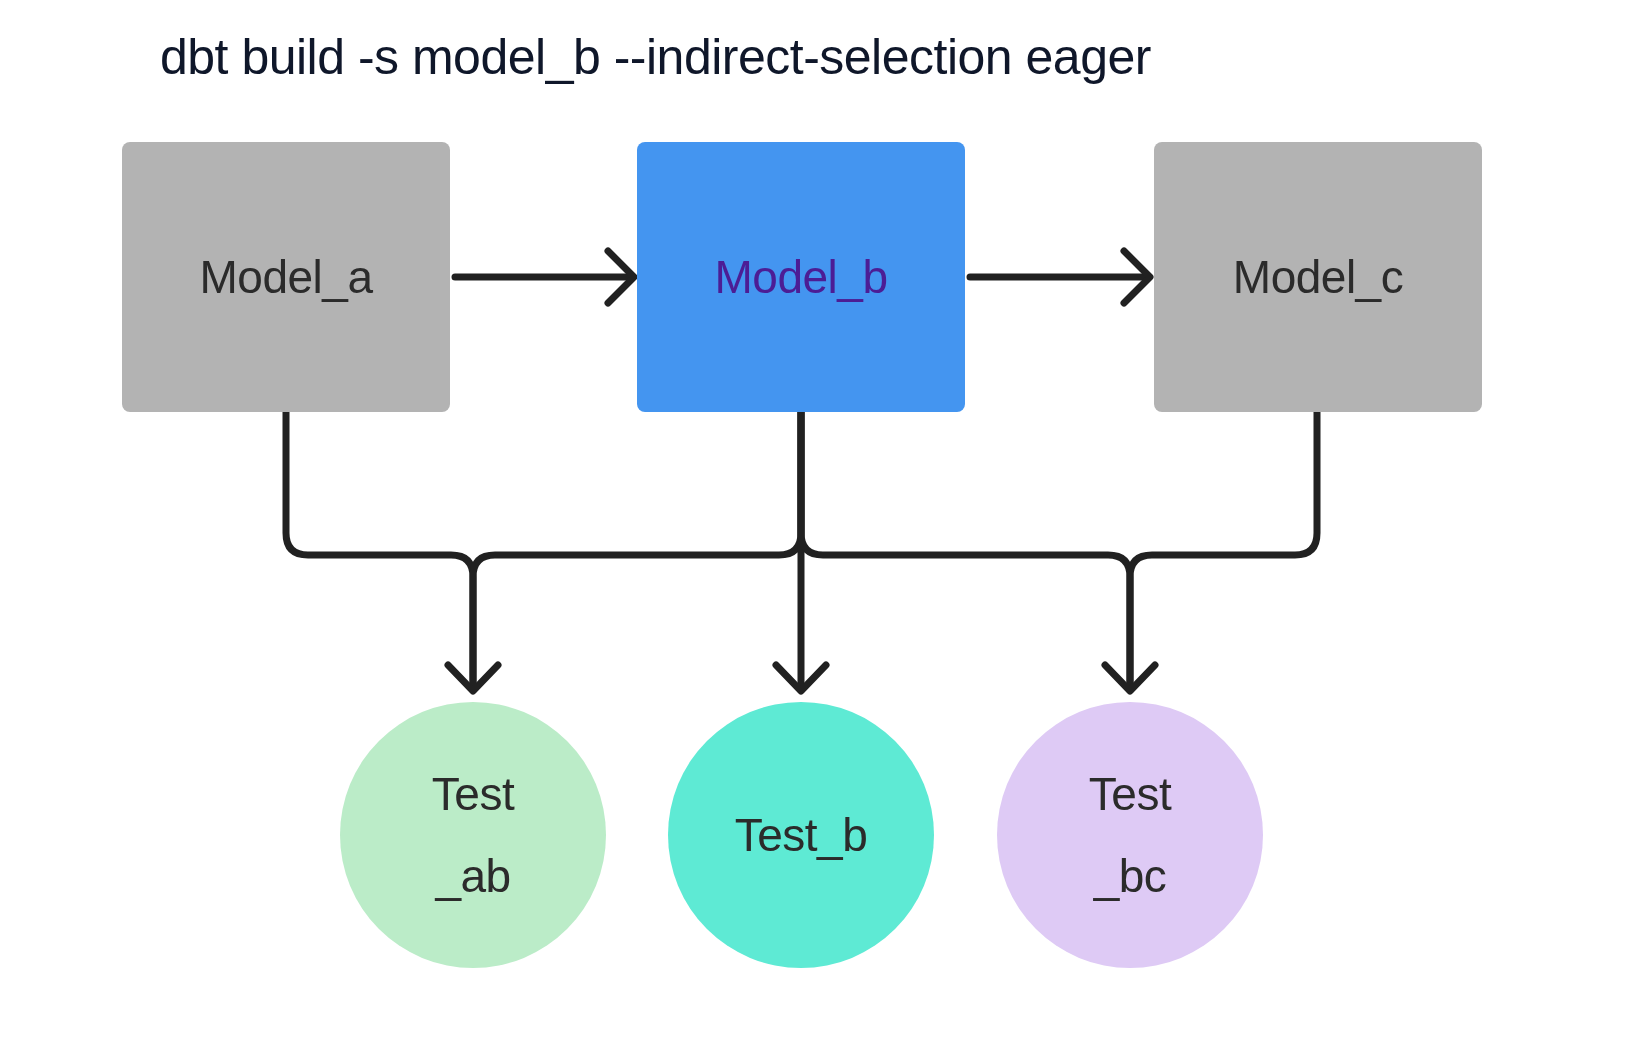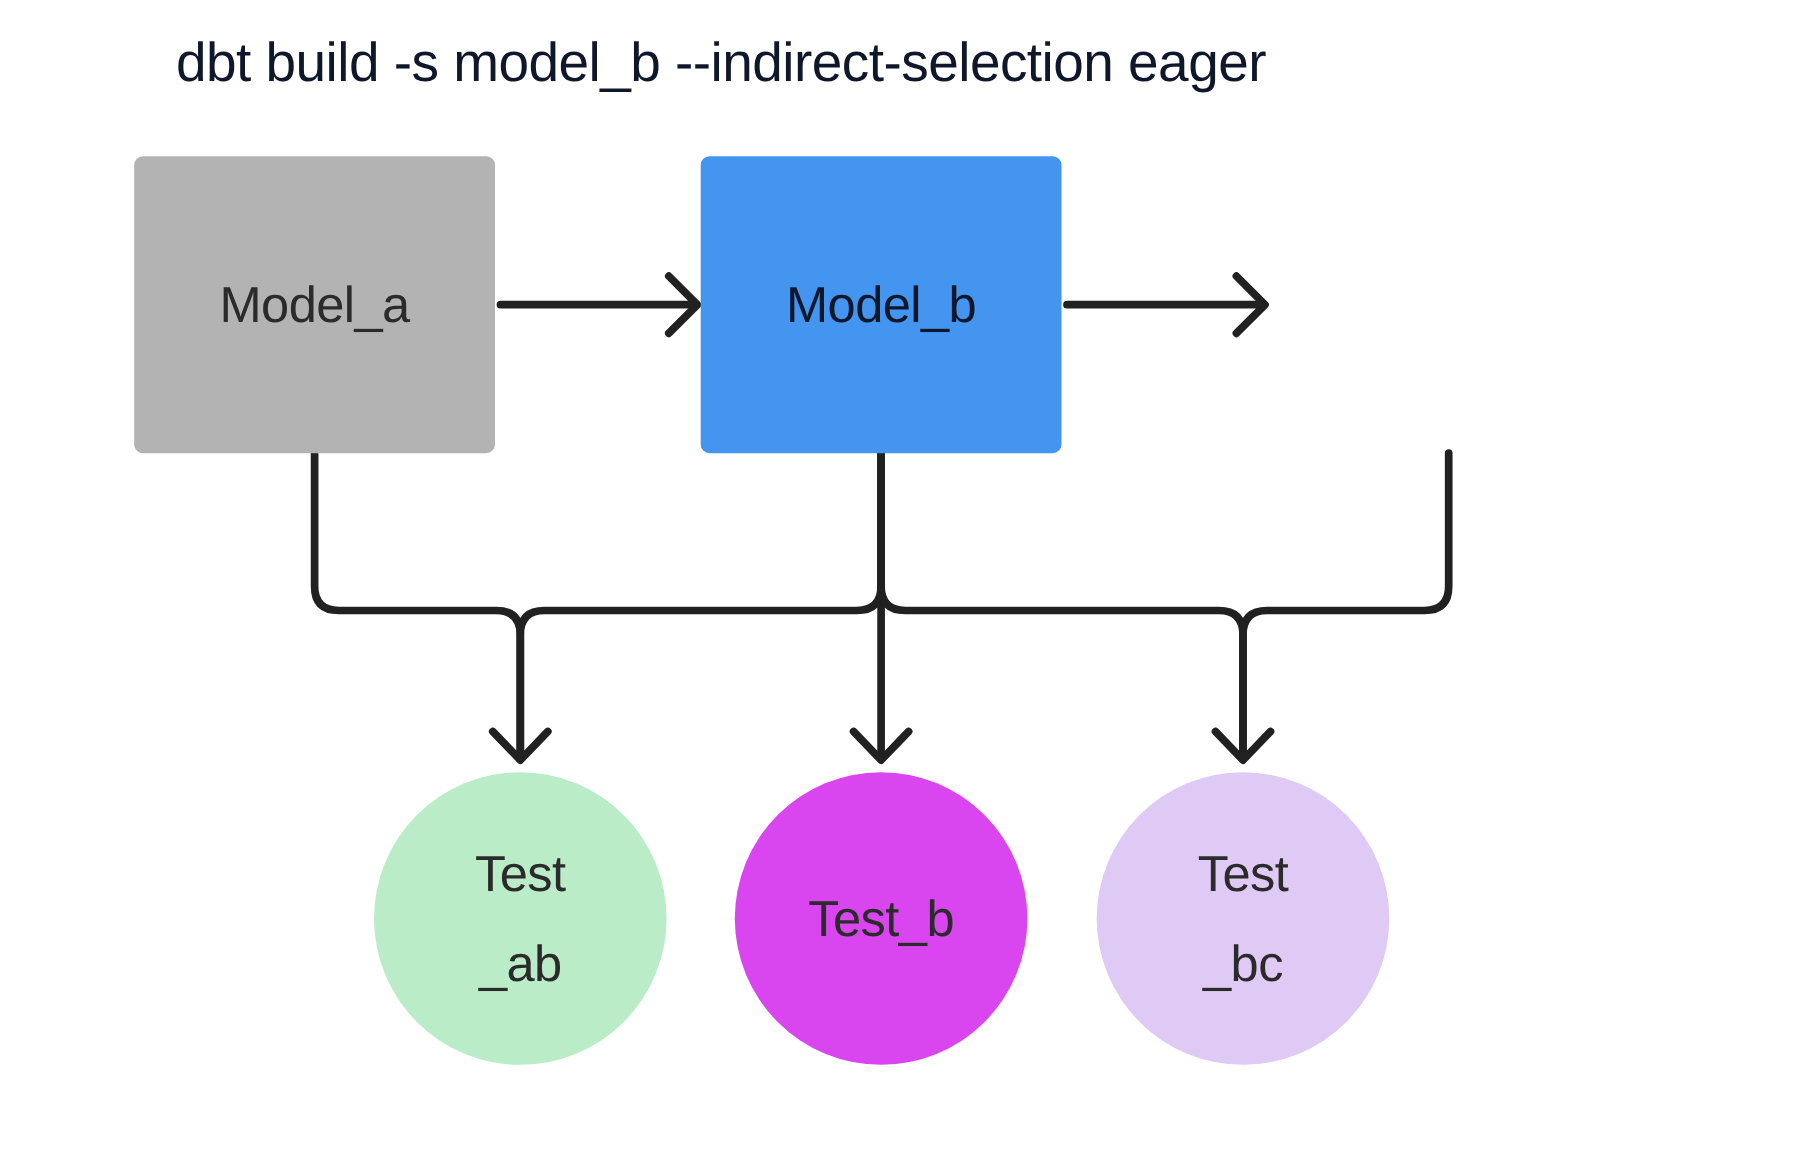--- a/index.html
+++ b/index.html
@@ -105,30 +105,33 @@
     <path d="M 448 665 L 473 691 L 498 665" style="stroke: rgb(33, 33, 33);"></path>
     <path d="M 776 665 L 801 691 L 826 665" style="stroke: rgb(33, 33, 33);"></path>
     <path d="M 1105 665 L 1130 691 L 1155 665" style="stroke: rgb(33, 33, 33);"></path>
   </svg>
 
   <div id="model-a" class="model-box" style="background-color: rgb(179, 179, 179);">
     <span style="color: rgb(43, 43, 43);">Model_a</span>
   </div>
 
   <div id="model-b" class="model-box" style="background-color: rgb(68, 149, 240);">
-    <span style="color: #0f172a;">Model_b</span>
+    <span style="color: #4c1d95;">Model_b</span>
   </div>
 
+  <div id="model-c" class="model-box" style="background-color: rgb(179, 179, 179);">
+    <span style="color: rgb(43, 43, 43);">Model_c</span>
+  </div>
 
   <div id="test-ab" class="test-circle" style="background-color: rgb(187, 236, 200);">
     <div class="test-line">Test</div>
     <div class="test-line">_ab</div>
   </div>
 
-  <div id="test-b" class="test-circle" style="background-color: #d946ef;">
+  <div id="test-b" class="test-circle" style="background-color: #5eead4;">
     <div class="test-line">Test_b</div>
     <div class="test-line"></div>
   </div>
 
   <div id="test-bc" class="test-circle" style="background-color: rgb(222, 202, 245);">
     <div class="test-line">Test</div>
     <div class="test-line">_bc</div>
   </div>
 
 </div>

